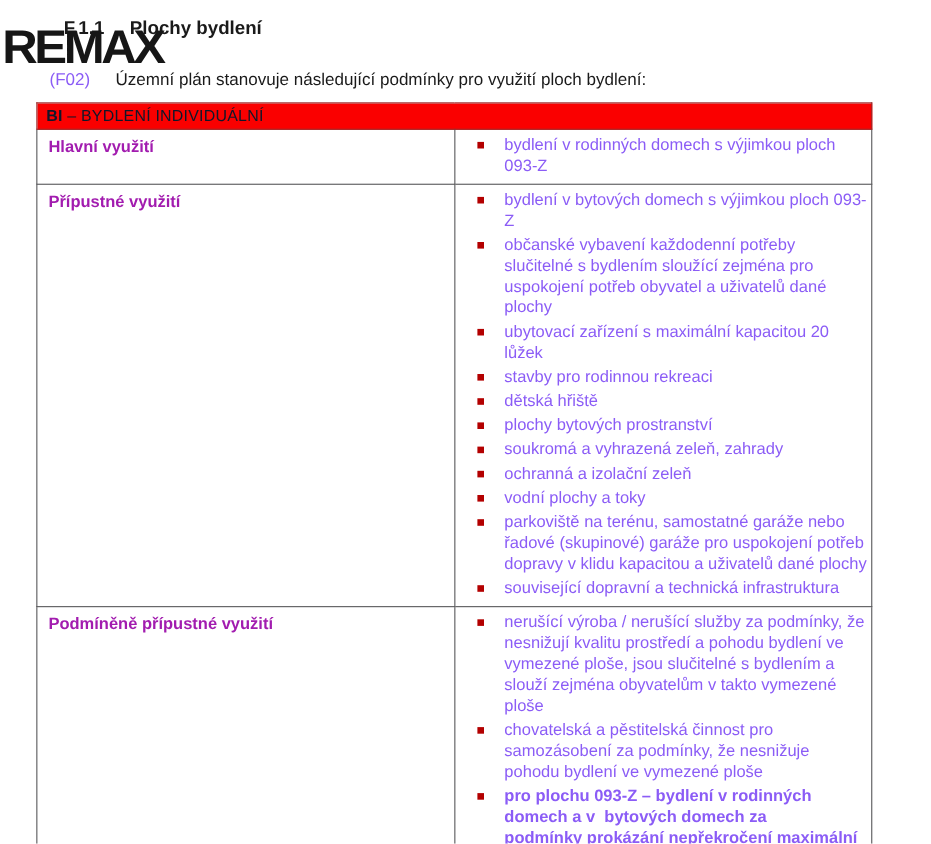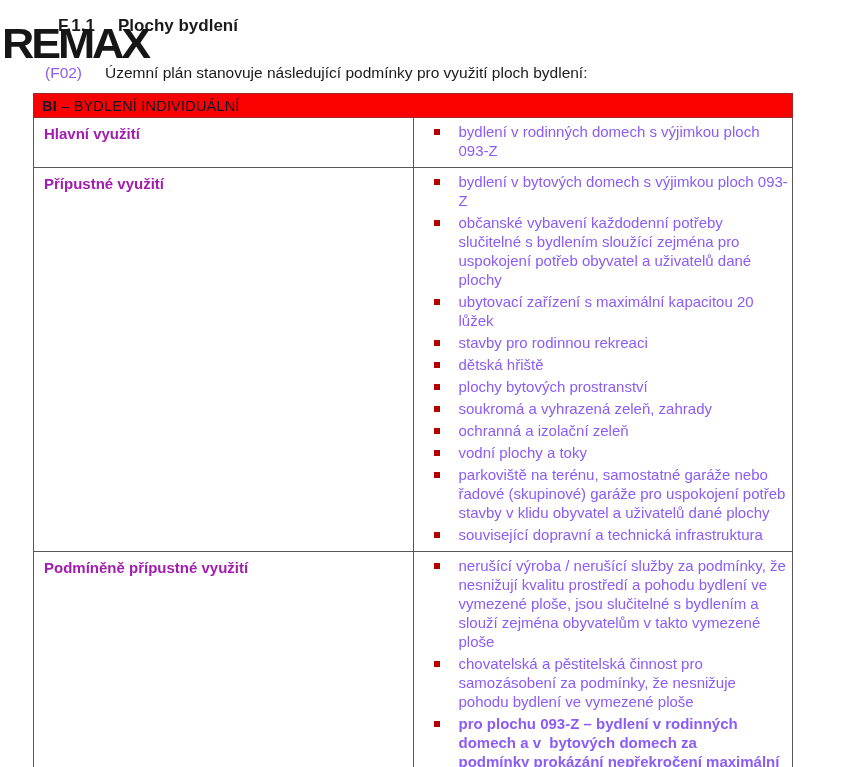--- a/index.html
+++ b/index.html
@@ -175,21 +175,21 @@
                 <li>
                   <span class="bullet-square"></span>
                   <span class="item-text">ochranná a izolační zeleň</span>
                 </li>
                 <li>
                   <span class="bullet-square"></span>
                   <span class="item-text">vodní plochy a toky</span>
                 </li>
                 <li>
                   <span class="bullet-square"></span>
-                  <span class="item-text">parkoviště na terénu, samostatné garáže nebo řadové (skupinové) garáže pro uspokojení potřeb stavby v klidu obyvatel a uživatelů dané plochy</span>
+                  <span class="item-text">parkoviště na terénu, samostatné garáže nebo řadové (skupinové) garáže pro uspokojení potřeb dopravy v klidu kapacitou a uživatelů dané plochy</span>
                 </li>
                 <li>
                   <span class="bullet-square"></span>
                   <span class="item-text">související dopravní a technická infrastruktura</span>
                 </li>
               </ul>
             </td>
           </tr>
           <tr>
             <td class="label-cell">Podmíněně přípustné využití</td>

